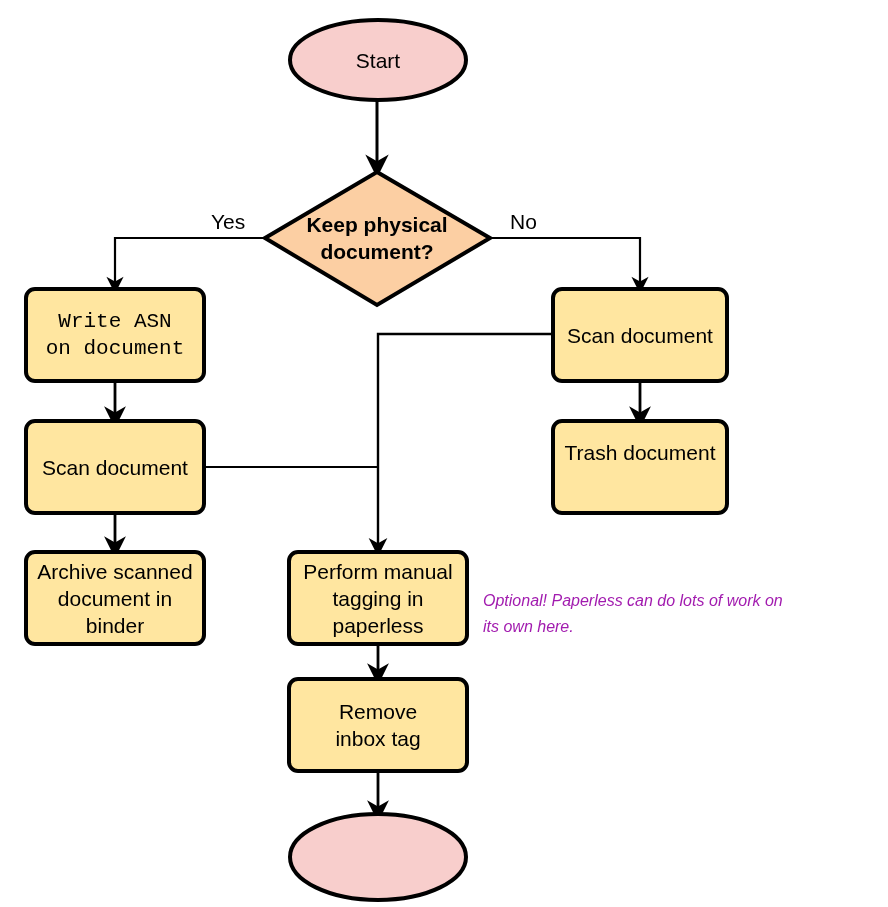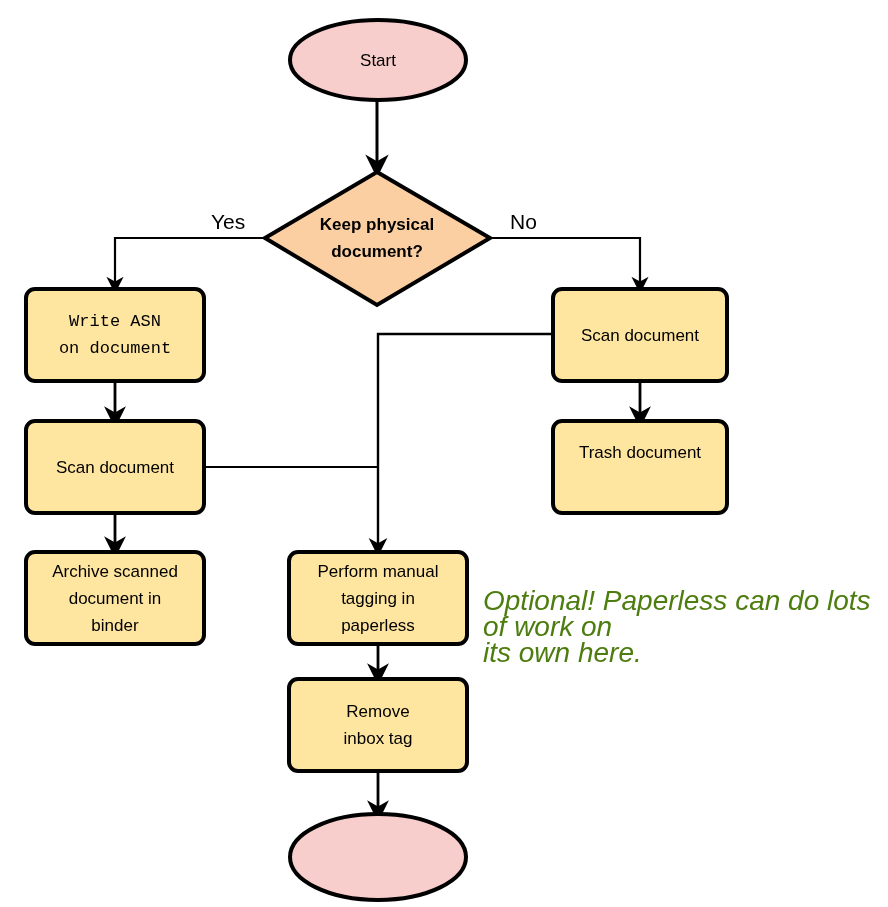--- a/index.html
+++ b/index.html
@@ -26,36 +26,36 @@
     width: 888px;
     height: 907px;
   }
   .node-label {
     position: absolute;
     display: flex;
     align-items: center;
     justify-content: center;
     text-align: center;
     color: #000000;
-    font-size: 17px;
+    font-size: 21px;
     line-height: 27px;
     white-space: pre-line;
     pointer-events: none;
   }
   .edge-label {
     position: absolute;
     color: #000000;
     font-size: 21px;
     line-height: 22px;
     white-space: nowrap;
   }
   .note-label {
     position: absolute;
-    color: #4d7c0f;
-    font-size: 28px;
+    color: #a21caf;
+    font-size: 16px;
     line-height: 26px;
     font-style: italic;
     white-space: pre-line;
   }
 </style>
 </head>
 <body>
 
 <div id="flowchart-canvas">
 

